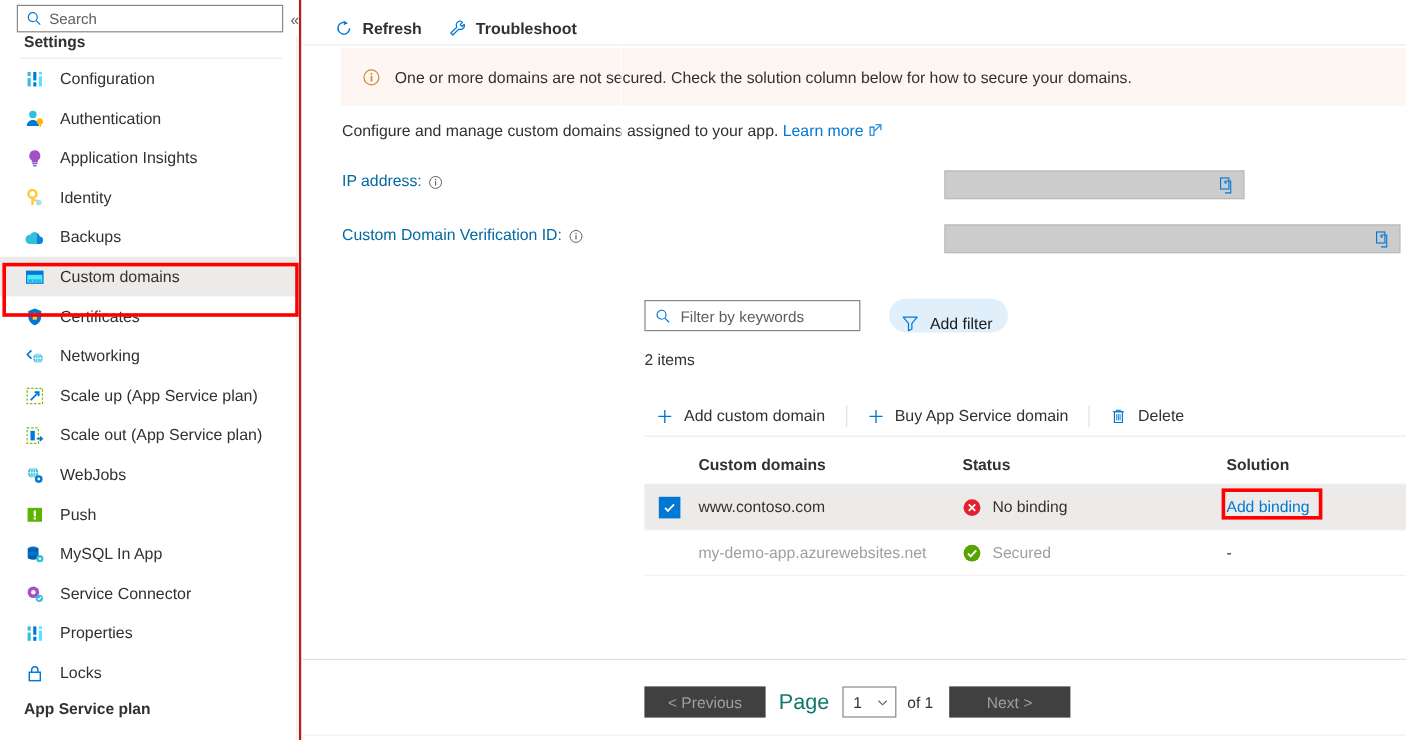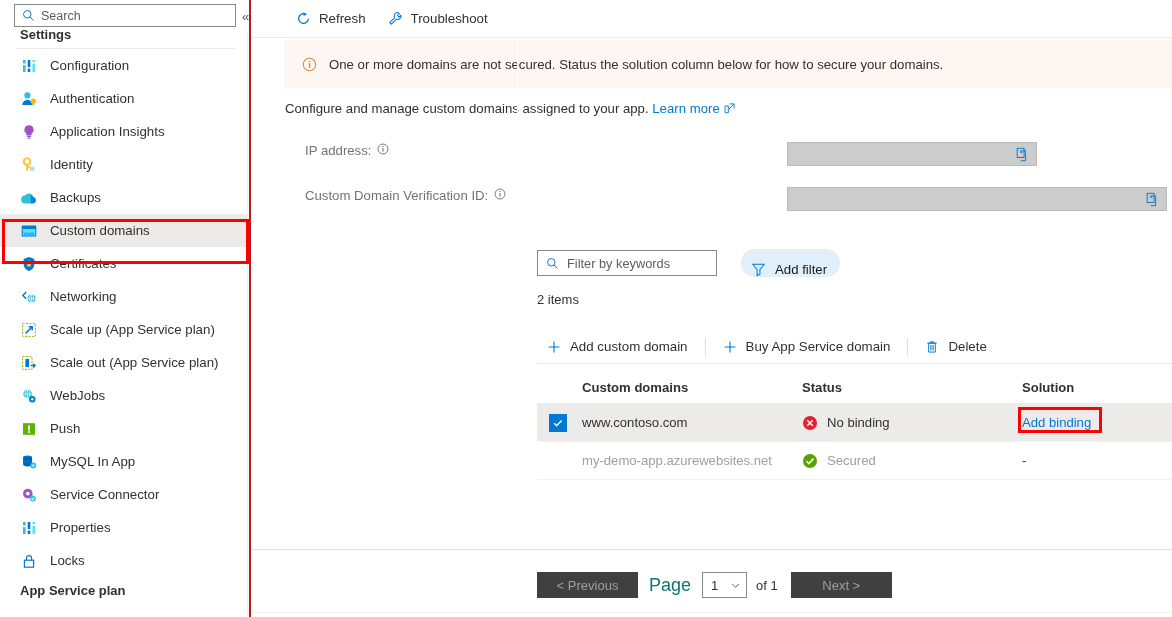--- a/index.html
+++ b/index.html
@@ -110,23 +110,24 @@
   .main {
     position: absolute; left: 252px; top: 0;
     width: 920px; height: 617px;
     background: #ffffff;
     overflow: hidden;
   }
 
   .cmdbar {
     position: absolute; left: 0; top: 0;
     width: 920px; height: 38px;
-    display: flex; align-items: center;
+    display: flex; align-items: flex-end;
     border-bottom: 1px solid #edebe9;
-    padding-left: 36px;
+    padding-left: 19px;
+    font-weight: bold;
   }
   .cmd-btn {
     display: flex; align-items: center; height: 28px;
     padding: 0 8px; margin-right: 6px;
     cursor: pointer; font-size: 13.3px; color: #323130;
   }
   .cmd-btn .ci { margin-right: 8px; display:flex; align-items:center; }
 
   .banner {
     position: absolute; left: 32px; top: 40px;
@@ -141,22 +142,22 @@
   }
 
   .desc {
     position: absolute; left: 33px; top: 101px;
     font-size: 13.2px; color: #323130;
   }
   .desc a { color: #0078d4; text-decoration: none; cursor: pointer; }
 
   .fieldrow { position: absolute; display: flex; align-items: center; }
   .fieldrow .flabel {
-    font-size: 13.2px; color: #737373;
-    display: flex; align-items: flex-start; margin-left: 20px;
+    font-size: 13.2px; color: #0369a1;
+    display: flex; align-items: flex-end;
   }
   .infoglyph {
     display: inline-flex; align-items: center; justify-content: center;
     margin-left: 6px;
   }
   .readonly-box {
     position: relative; height: 24px;
     background: #cccccc;
     border: 1px solid #b9b9b9;
     display: flex; align-items: center; justify-content: flex-end;
@@ -523,21 +524,21 @@
     </div>
 
     <div class="banner">
       <span style="display:flex;align-items:center;">
         <svg width="15" height="15" viewBox="0 0 16 16">
           <circle cx="8" cy="8" r="6.6" fill="none" stroke="#d18b33" stroke-width="1.1"></circle>
           <circle cx="8" cy="4.8" r="0.85" fill="#d18b33"></circle>
           <rect x="7.3" y="6.6" width="1.5" height="5" fill="#d18b33"></rect>
         </svg>
       </span>
-      <span class="btxt">One or more domains are not secured. Status the solution column below for how to secure your domains.</span>
+      <span class="btxt">One or more domains are not secured. Check the solution column below for how to secure your domains.</span>
     </div>
 
     <div class="desc">
       <span>Configure and manage custom domains assigned to your app.</span>
       <a class="link">Learn more</a><span style="display:inline-block;vertical-align:-1px;margin-left:4px;">
         <svg width="11" height="11" viewBox="0 0 12 12">
           <path d="M1.2 3.2h3.5v7.4H1.2z" fill="none" stroke="#0078d4" stroke-width="1"></path>
           <path d="M6 1h5v5" fill="none" stroke="#0078d4" stroke-width="1"></path>
           <path d="M10.6 1.4L5.3 6.7" stroke="#0078d4" stroke-width="1"></path>
         </svg>

